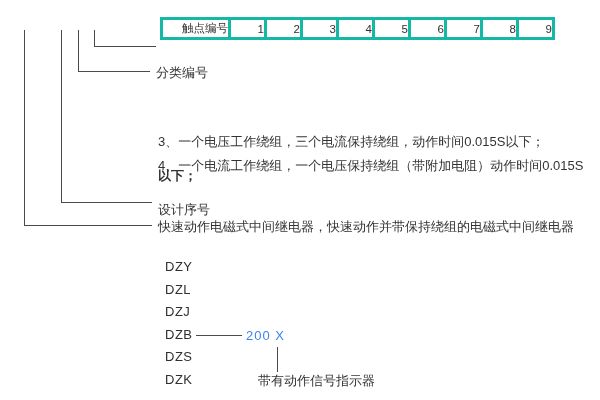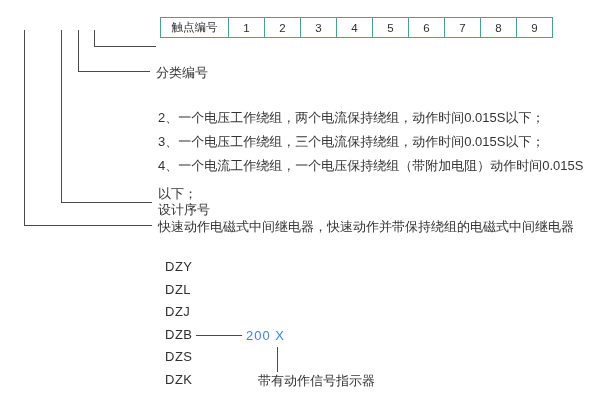--- a/index.html
+++ b/index.html
@@ -46,23 +46,23 @@
   .leader-form   { left: 94px; top: 30px; width: 62px;  height: 17px; }
   
   .contact-table {
     position: absolute;
     left: 160px;
     top: 17px;
     border-collapse: collapse;
     table-layout: fixed;
   }
   .contact-table td {
-    border: 1px solid #14b8a6;
+    border: 3px solid #14b8a6;
     height: 20px;
-    text-align: center;
+    text-align: right;
     vertical-align: middle;
     font-size: 11.5px;
     color: #2f2f2f;
     padding: 0;
     white-space: nowrap;
   }
   .contact-table td.rowlabel { width: 68px; }
   .contact-table td.val { width: 36px; }
   
   .txt {
@@ -70,21 +70,21 @@
     font-size: 13px;
     color: #333;
     white-space: nowrap;
     line-height: 15px;
   }
   .lbl-class  { left: 156px; top: 65px; }
   .item-1     { left: 158px; top: 86px; }
   .item-2     { left: 158px; top: 110px; }
   .item-3     { left: 158px; top: 134px; }
   .item-4     { left: 158px; top: 158px; }
-  .item-4b    { left: 158px; top: 186px; }
+  .item-4b    { left: 158px; top: 168px; font-weight: bold; }
   .lbl-design { left: 158px; top: 196px; margin-top: 6px; }
   .lbl-relay  { left: 158px; top: 219px; }
   
   .series-list {
     position: absolute;
     left: 165px;
     top: 256px;
     font-size: 13px;
     color: #2f2f2f;
     line-height: 22.5px;
@@ -144,21 +144,20 @@
       <td class="val">5</td>
       <td class="val">6</td>
       <td class="val">7</td>
       <td class="val">8</td>
       <td class="val">9</td>
     </tr>
   </tbody>
     </table>
 
   <div class="txt lbl-class">分类编号</div>
-  <div class="txt item-2">2、一个电压工作绕组，两个电流保持绕组，动作时间0.015S以下；</div>
   <div class="txt item-3">3、一个电压工作绕组，三个电流保持绕组，动作时间0.015S以下；</div>
   <div class="txt item-4">4、一个电流工作绕组，一个电压保持绕组（带附加电阻）动作时间0.015S</div>
   <div class="txt item-4b">以下；</div>
   <div class="txt lbl-design">设计序号</div>
   <div class="txt lbl-relay">快速动作电磁式中间继电器，快速动作并带保持绕组的电磁式中间继电器</div>
 
   <div class="series-list">
     <div>DZY</div>
     <div>DZL</div>
     <div>DZJ</div>

